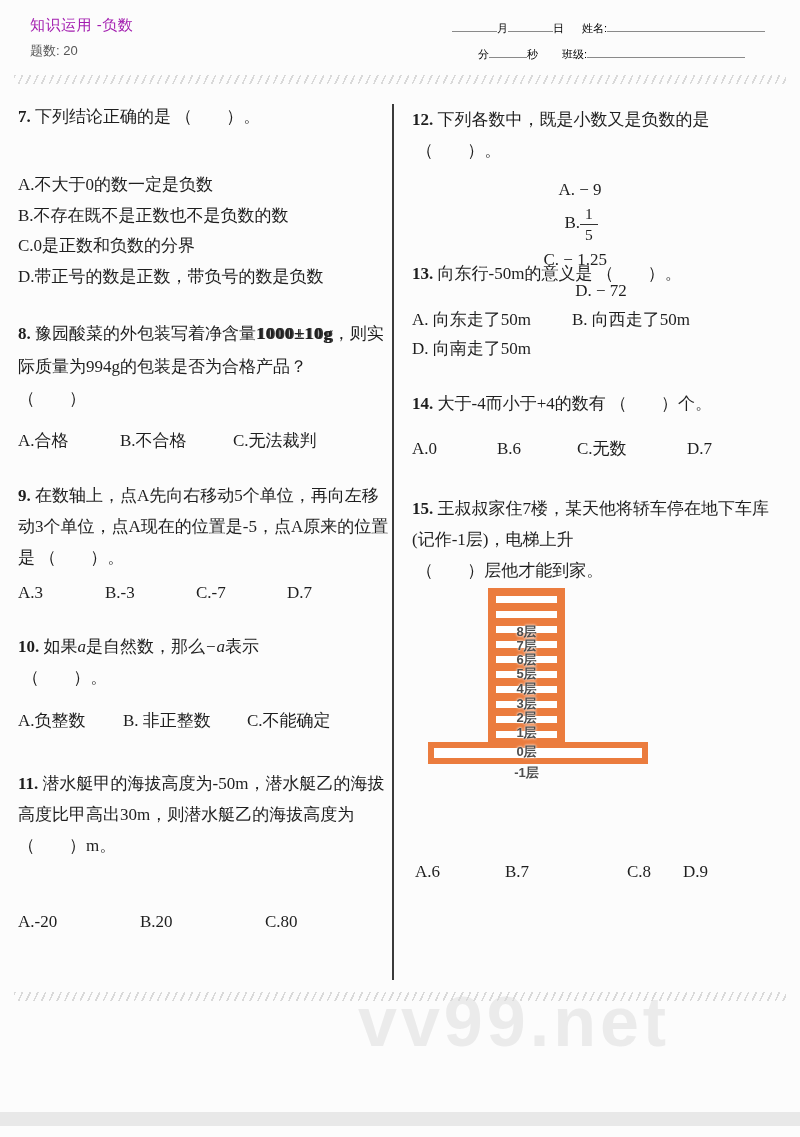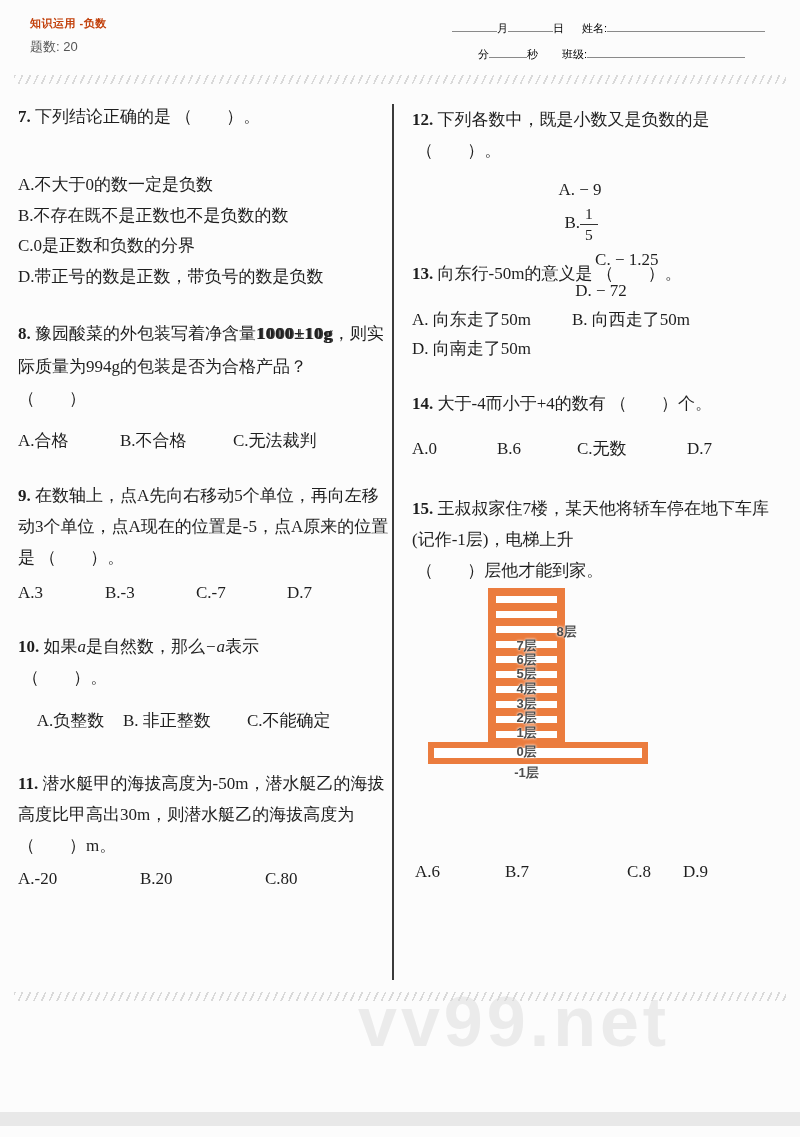--- a/index.html
+++ b/index.html
@@ -3,21 +3,21 @@
 <meta charset="utf-8">
 <style>
   html,body { margin:0; padding:0; background:#ffffff; }
   .page {
     position:relative; width:800px; height:1137px; overflow:hidden;
     background:#fcfcfc; color:#1e1e1e;
     font-family:"Liberation Serif", serif;
   }
   
   .hdr-left { position:absolute; left:30px; top:16px; font-family:"Liberation Sans", sans-serif; }
-  .hdr-title { font-size:11px; font-weight:700; color:#c2410c; letter-spacing:.5px; }
+  .hdr-title { font-size:15px; font-weight:400; color:#a21caf; letter-spacing:.5px; }
   .hdr-count { font-size:13px; color:#555; margin-top:7px; }
   .hdr-row { position:absolute; font-family:"Liberation Sans", sans-serif; font-size:11px; color:#000000; white-space:nowrap; }
   .r1 { left:452px; top:18px; }
   .r2 { left:478px; top:44px; }
   .blank { display:inline-block; border-bottom:1.5px solid #8a8a8a; height:13px; vertical-align:baseline; }
   .w45 { width:45px; } .w38 { width:38px; } .w160 { width:158px; }
   .gap20 { display:inline-block; width:18px; } .gap26 { display:inline-block; width:24px; }
   
   .hatch {
     position:absolute; left:14px; right:14px; height:9px;
@@ -35,22 +35,22 @@
   .q { position:absolute; font-size:17px; line-height:31px; z-index:1; }
   .q.left  { left:18px;  width:372px; }
   .q.right { left:412px; width:378px; }
   .q p { margin:0; }
   .q b { font-weight:700; }
   .opts-stack p { line-height:30.5px; }
   .orow { white-space:nowrap; }
   .orow span { display:inline-block; }
   .w87{width:87px;} .w88{width:88px;text-align:center;} .w90{width:90px;} .w91{width:91px;}
   .w80{width:80px;} .w85{width:85px;} .w102{width:102px;}
-  .w105{width:105px;text-align:center;} .w110{width:110px;} .w113{width:113px;} .w115{width:115px;text-align:right;}
-  .w122{width:122px;} .w124{width:124px;} .w125{width:125px;} .w73{width:73px;}
+  .w105{width:105px;} .w110{width:110px;} .w113{width:113px;} .w115{width:115px;}
+  .w122{width:122px;} .w124{width:124px;} .w125{width:125px;margin-top:43px;} .w73{width:73px;}
   .blurred { font-weight:700; letter-spacing:1px; text-shadow:1.5px 0 0 #3a3a3a; }
   .q i { font-family:"Liberation Serif", serif; font-style:italic; }
   
   .fracrow { display:flex; align-items:center; min-height:54px; margin-top:8px;flex-direction:column; }
   .frac { display:inline-block; text-align:center; line-height:1.15; font-size:15.5px; vertical-align:middle; }
   .frac .fn { display:block; border-bottom:1.6px solid #333; padding:0 5px 1px; }
   .frac .fd { display:block; padding:1px 5px 0; }
   
   .grid2 { display:grid; grid-template-columns:160px auto; line-height:29px; margin-top:16px; }
   
@@ -63,21 +63,21 @@
   }
   .base {
     position:absolute; left:0; top:154px; width:220px; height:22px; box-sizing:border-box;
     border:6px solid var(--building,#EB7C3E); background:#ffffff; z-index:2;
   }
   .flabel {
     position:absolute; left:60px; width:77px; text-align:center; z-index:3;
     font-family:"Liberation Sans", sans-serif; font-weight:700; font-size:13px; line-height:14px;
     color:#4d4d4d; text-shadow:0 0 3px rgba(255,255,255,.95), 0 0 2px rgba(255,255,255,.9);
   }
-  .fl0{top:37px;padding-left:40px;} .fl1{top:51px;} .fl2{top:65px;} .fl3{top:79px;} .fl4{top:94px;}
+  .fl0{top:37px;} .fl1{top:51px;} .fl2{top:65px;} .fl3{top:79px;} .fl4{top:94px;}
   .fl5{top:109px;} .fl6{top:123px;} .fl7{top:138px;} .fl8{top:157px;} .fl9{top:178px;}
 </style>
 </head>
 <body>
 
 <div class="page">
 
   <div class="hdr-left">
     <div class="hdr-title">知识运用 -负数</div>
     <div class="hdr-count">题数: 20</div>

